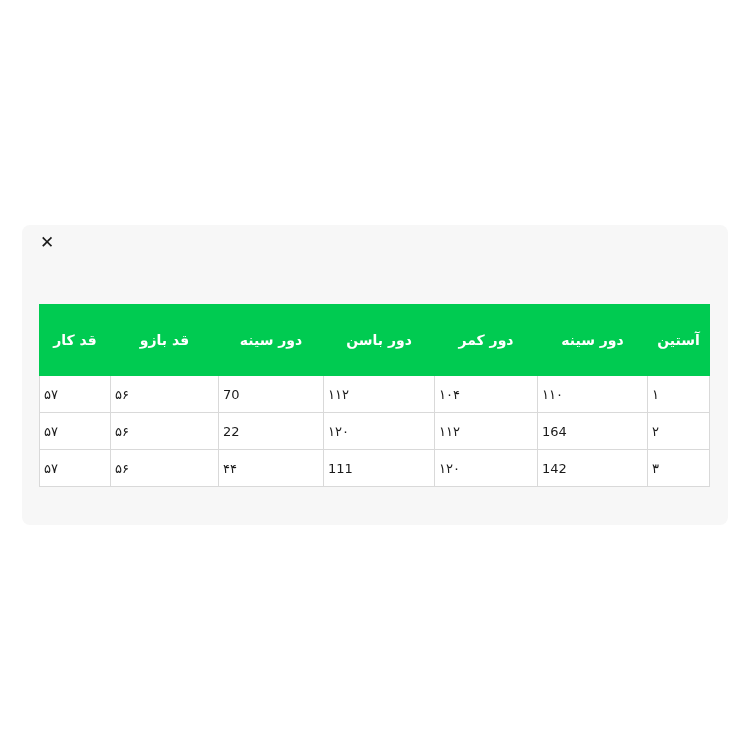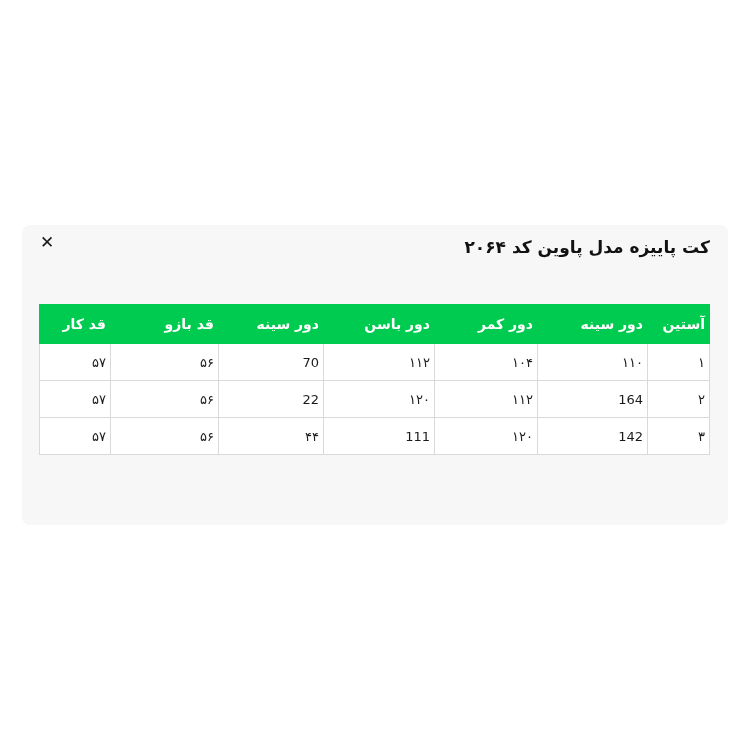--- a/index.html
+++ b/index.html
@@ -77,33 +77,33 @@
     direction: rtl;
     table-layout: fixed;
   }
 
   table.size-table thead th {
     background: #00cb51;
     color: #ffffff;
     font-size: 14px;
     font-weight: bold;
     height: 38px;
-    padding: 0 4px;
-    text-align: right;
+    padding: 16px 4px;
+    text-align: center;
     border: 1px solid #00cb51;
     white-space: nowrap;
   }
 
   table.size-table tbody td {
     background: #ffffff;
     color: #1a1a1a;
     font-size: 13px;
     height: 36px;
     padding: 0 4px;
-    text-align: right;
+    text-align: left;
     border: 1px solid #d9d9d9;
     white-space: nowrap;
   }
 
   
   .col-0 { width: 62px; }
   .col-1 { width: 110px; }
   .col-2 { width: 103px; }
   .col-3 { width: 111px; }
   .col-4 { width: 105px; }
@@ -112,21 +112,20 @@
 </style>
 </head>
 <body>
 
 <div id="page">
 
   <div class="modal">
 
     <button class="close-btn">✕</button>
 
-    <div class="modal-title">کت پاییزه مدل پاوین کد ۲۰۶۴</div>
 
     <div class="table-wrap">
       <table class="size-table">
         <colgroup>
           <col class="col-0">
             <col class="col-1">
             <col class="col-2">
             <col class="col-3">
           <col class="col-4">
             <col class="col-5">

